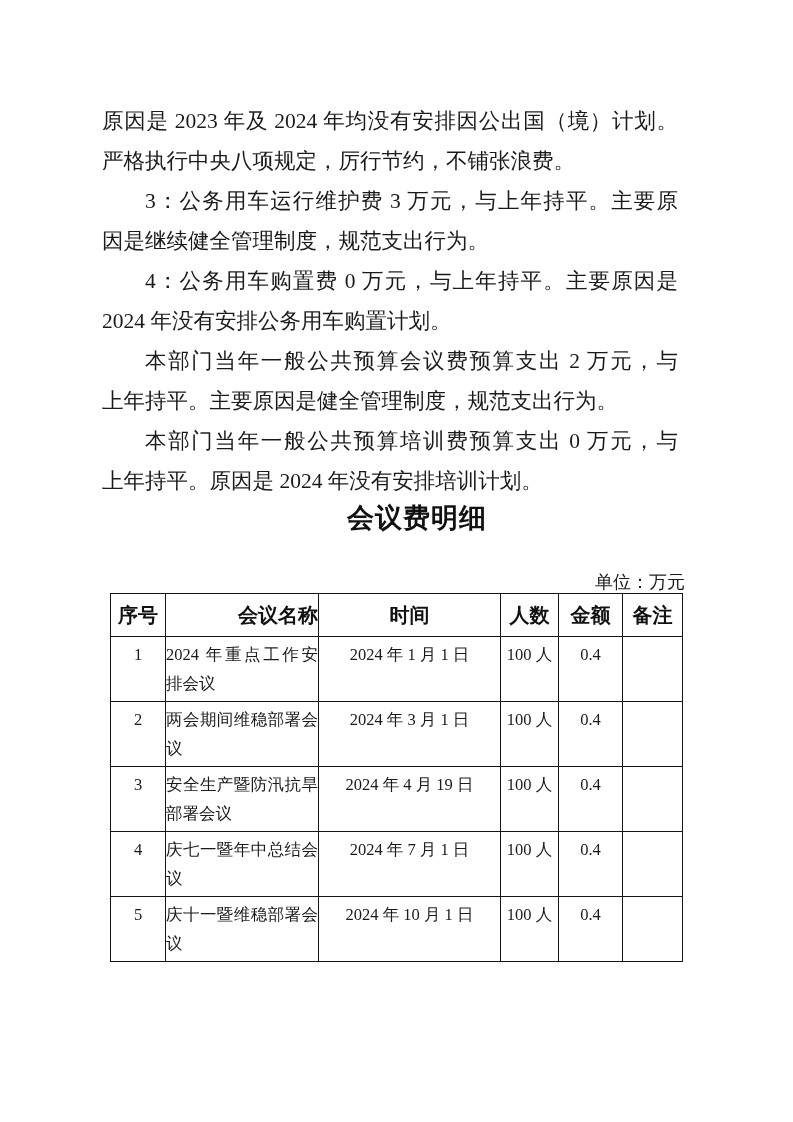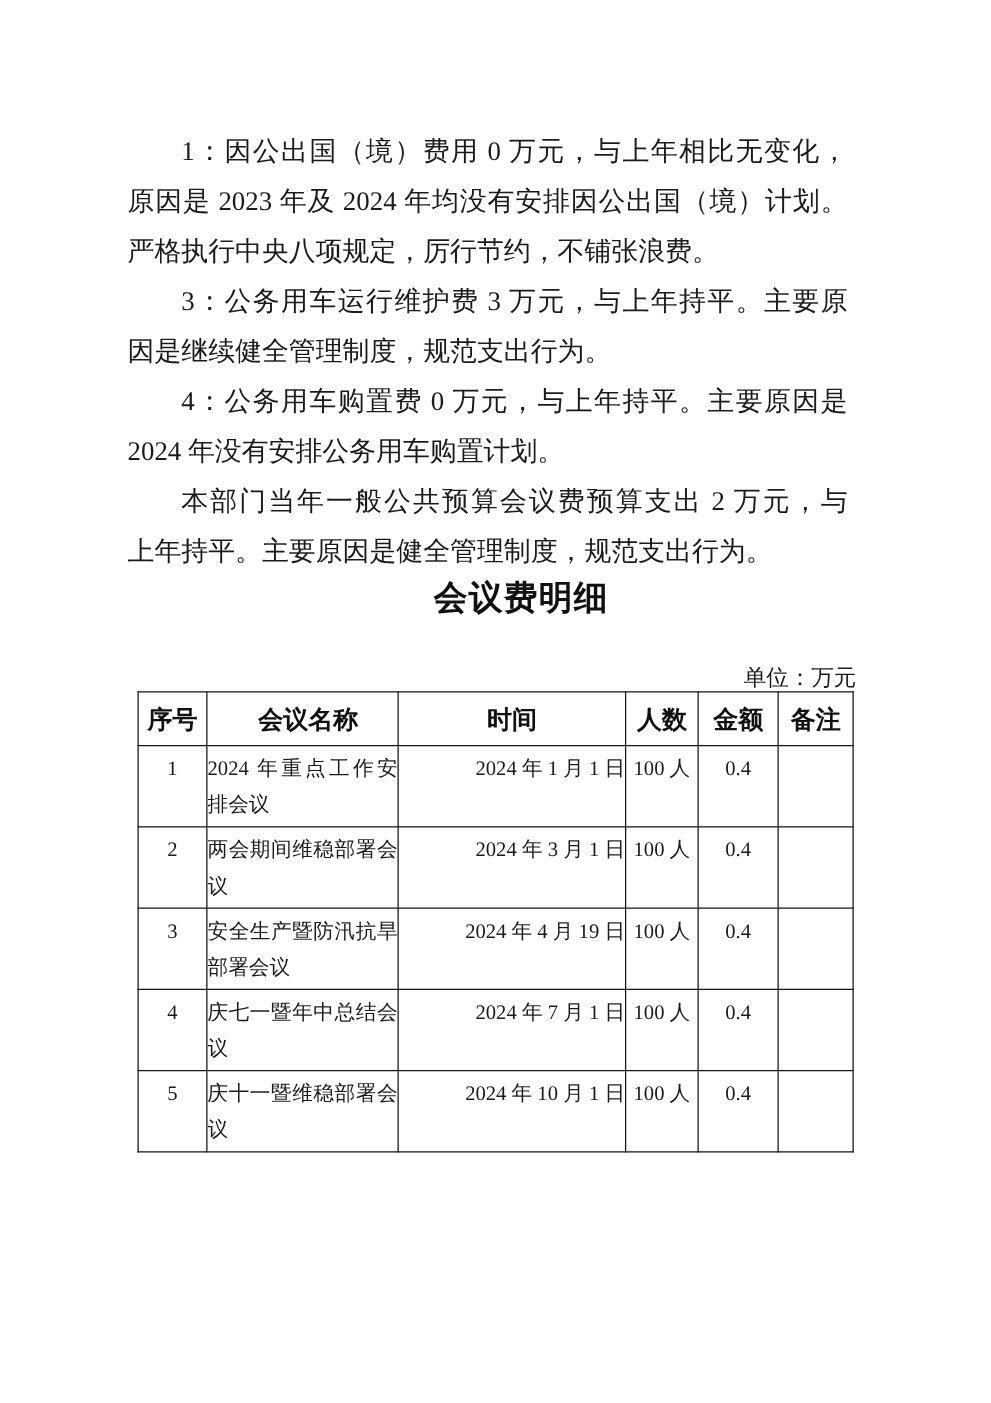--- a/index.html
+++ b/index.html
@@ -61,61 +61,64 @@
   table.fee th{
     height:42px;
     font-family:"Liberation Sans","DejaVu Sans",sans-serif;
     font-weight:bold;
     font-size:20px;
     text-align:center;
     vertical-align:middle;
     color:#111;
     padding:0;
   }
-  table.fee th.h-name{text-align:center;padding-left:9px;}
+  table.fee th.h-name{text-align:right;padding-left:9px;}
   table.fee tr.body-row{height:65px;}
   table.fee td{
     vertical-align:top;
     font-size:16.5px;
     line-height:29px;
     padding:3px 0 0 0;
     color:#1a1a1a;
   }
   td.c-no{text-align:center;}
   td.c-name{text-align:justify;padding-left:8px;padding-right:5px;}
-  td.c-time{text-align:right;padding-left:6px;}
+  td.c-time{text-align:center;padding-left:6px;}
   td.c-people{text-align:center;}
   td.c-amount{text-align:center;}
   td.c-note{text-align:center;}
 </style>
 </head>
 <body>
 
 <div class="page">
   <div class="content">
 
     <div id="paragraphs">
         <div class="para">
-          <div class="tline indent fill">1：因公出国（境）费用 0 万元，与上年相比无变化，</div>
           <div class="tline fill">原因是 2023 年及 2024 年均没有安排因公出国（境）计划。</div>
         </div>
         <div class="para">
           <div class="tline">严格执行中央八项规定，厉行节约，不铺张浪费。</div>
         </div>
         <div class="para">
           <div class="tline indent fill">3：公务用车运行维护费 3 万元，与上年持平。主要原</div>
           <div class="tline">因是继续健全管理制度，规范支出行为。</div>
         </div>
         <div class="para">
           <div class="tline indent fill">4：公务用车购置费 0 万元，与上年持平。主要原因是</div>
           <div class="tline">2024 年没有安排公务用车购置计划。</div>
         </div>
         <div class="para">
           <div class="tline indent fill">本部门当年一般公共预算会议费预算支出 2 万元，与</div>
           <div class="tline">上年持平。主要原因是健全管理制度，规范支出行为。</div>
+        </div>
+        <div class="para">
+          <div class="tline indent fill">本部门当年一般公共预算培训费预算支出 0 万元，与</div>
+          <div class="tline">上年持平。原因是 2024 年没有安排培训计划。</div>
         </div>
       </div>
 
     <h2 class="section-title">会议费明细</h2>
 
     <div class="unit-note">单位：万元</div>
 
     <table class="fee">
       <colgroup>
         <col style="width:55px">

